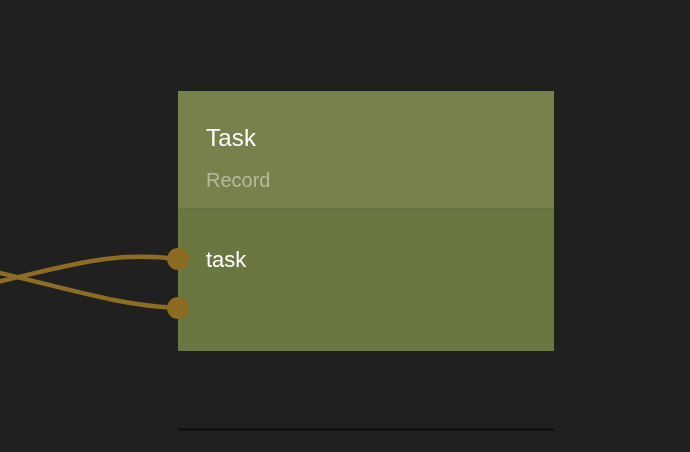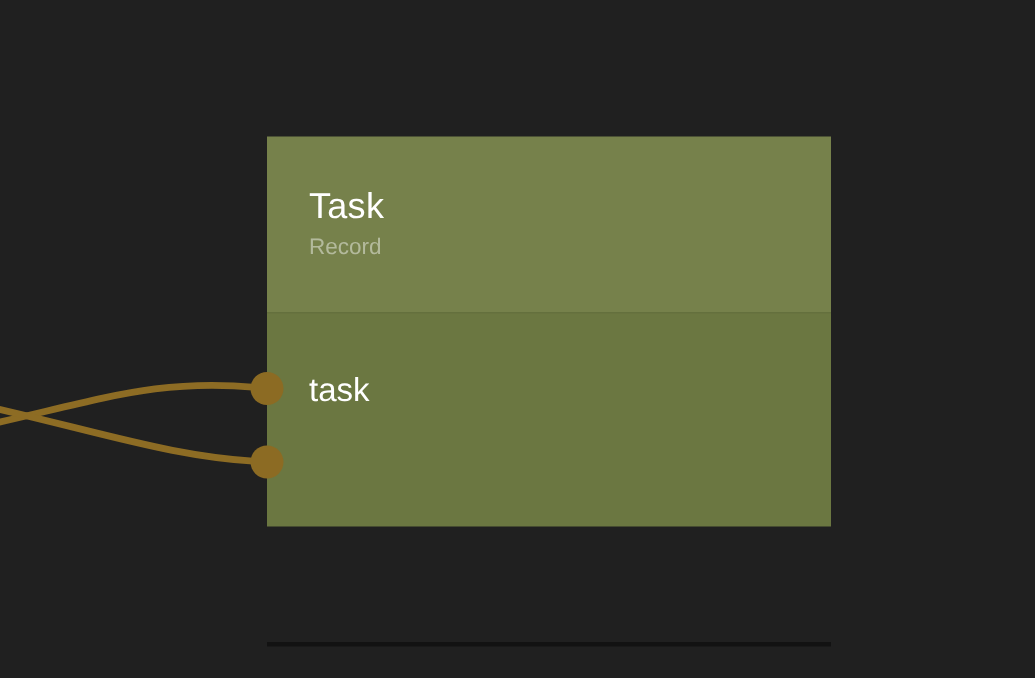--- a/index.html
+++ b/index.html
@@ -45,23 +45,23 @@
     background: var(--node-header, #76814b);
     padding: 31px 20px 0 28px;
   }
   .node-title {
     font-size: 24px;
     line-height: 1.3;
     color: var(--title, #ffffff);
     letter-spacing: 0.2px;
   }
   .node-subtitle {
-    font-size: 15px;
+    font-size: 20px;
     line-height: 1.3;
-    margin-top: 2px;
+    margin-top: 14px;
     color: var(--subtitle, rgba(255,255,255,0.45));
   }
   .node-body {
     box-sizing: border-box;
     height: 143px;
     background: var(--node-body, #6b7741);
     border-top: 1px solid rgba(0, 0, 0, 0.06);
     padding-top: 26px;
   }
   .field-row {

